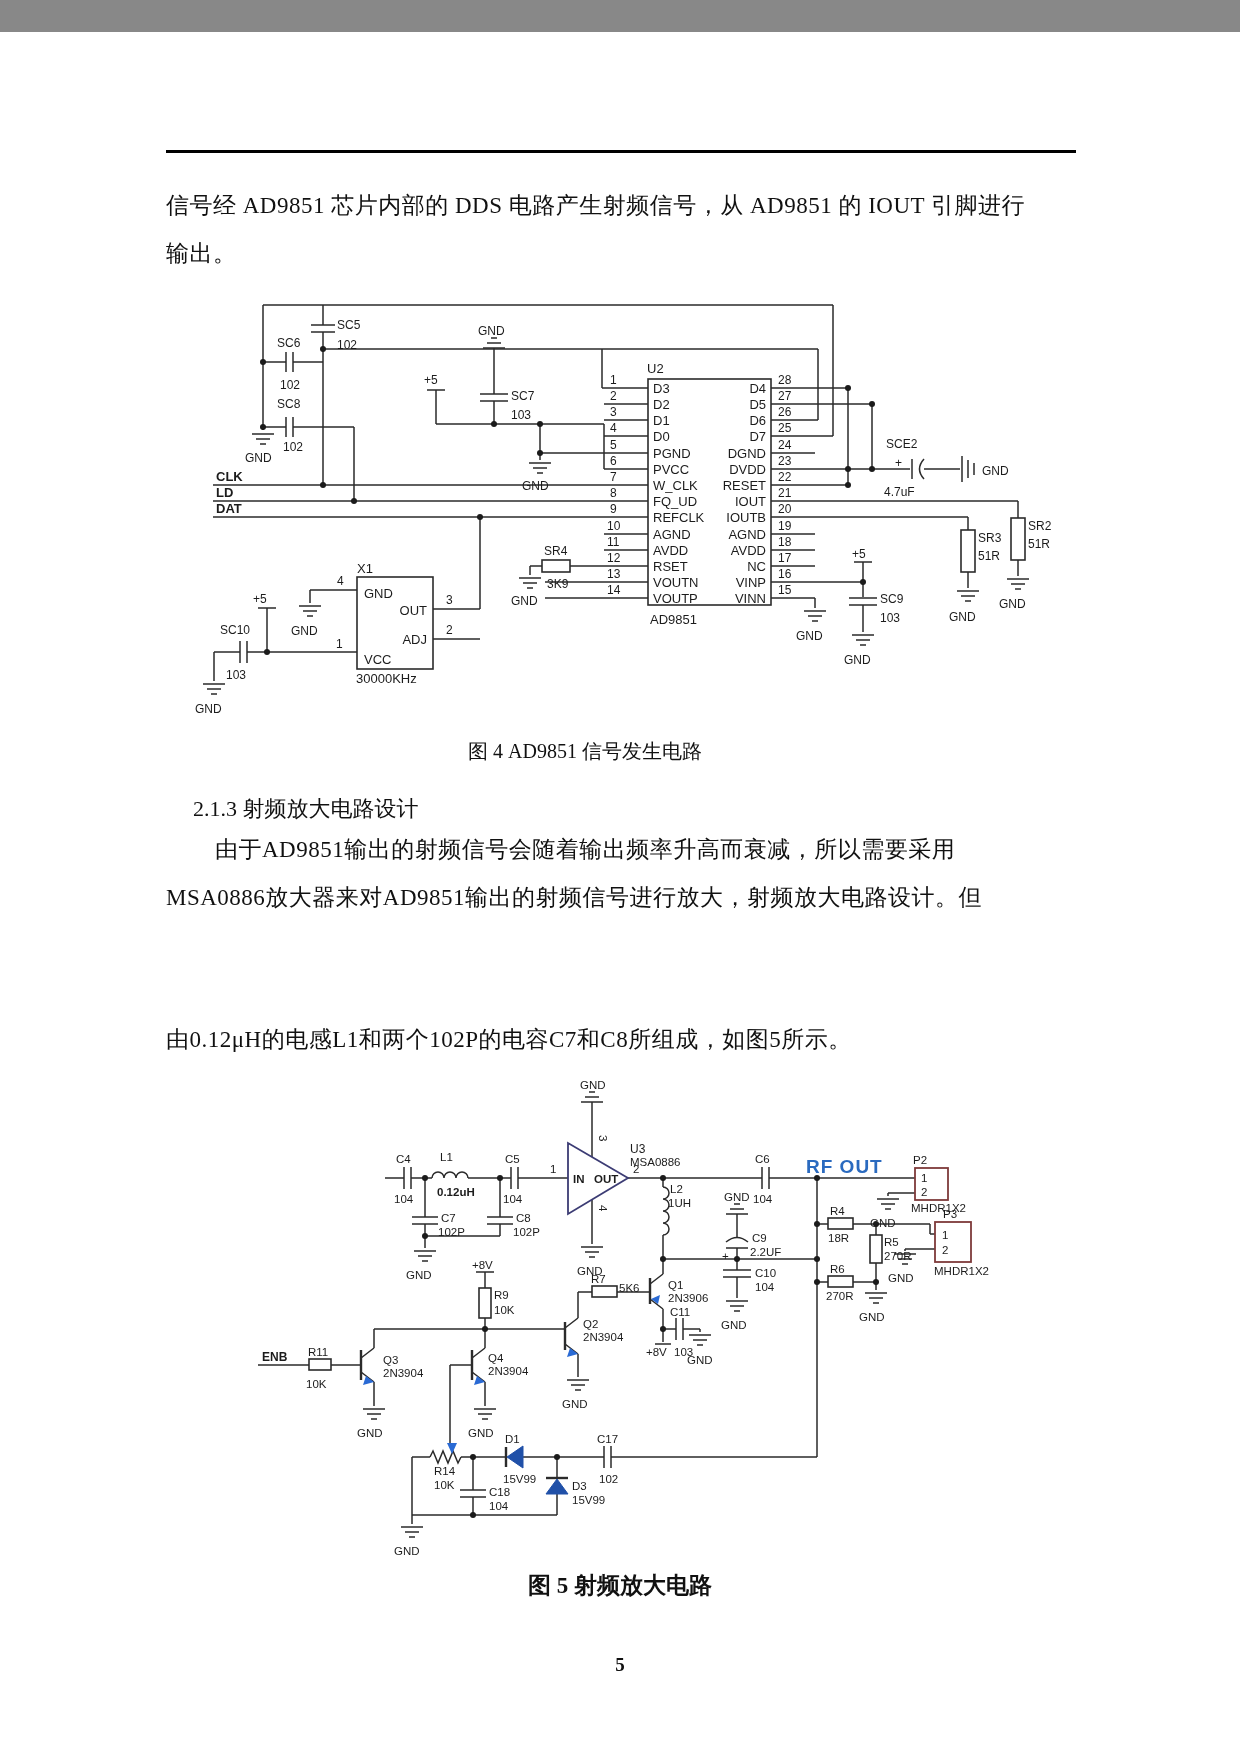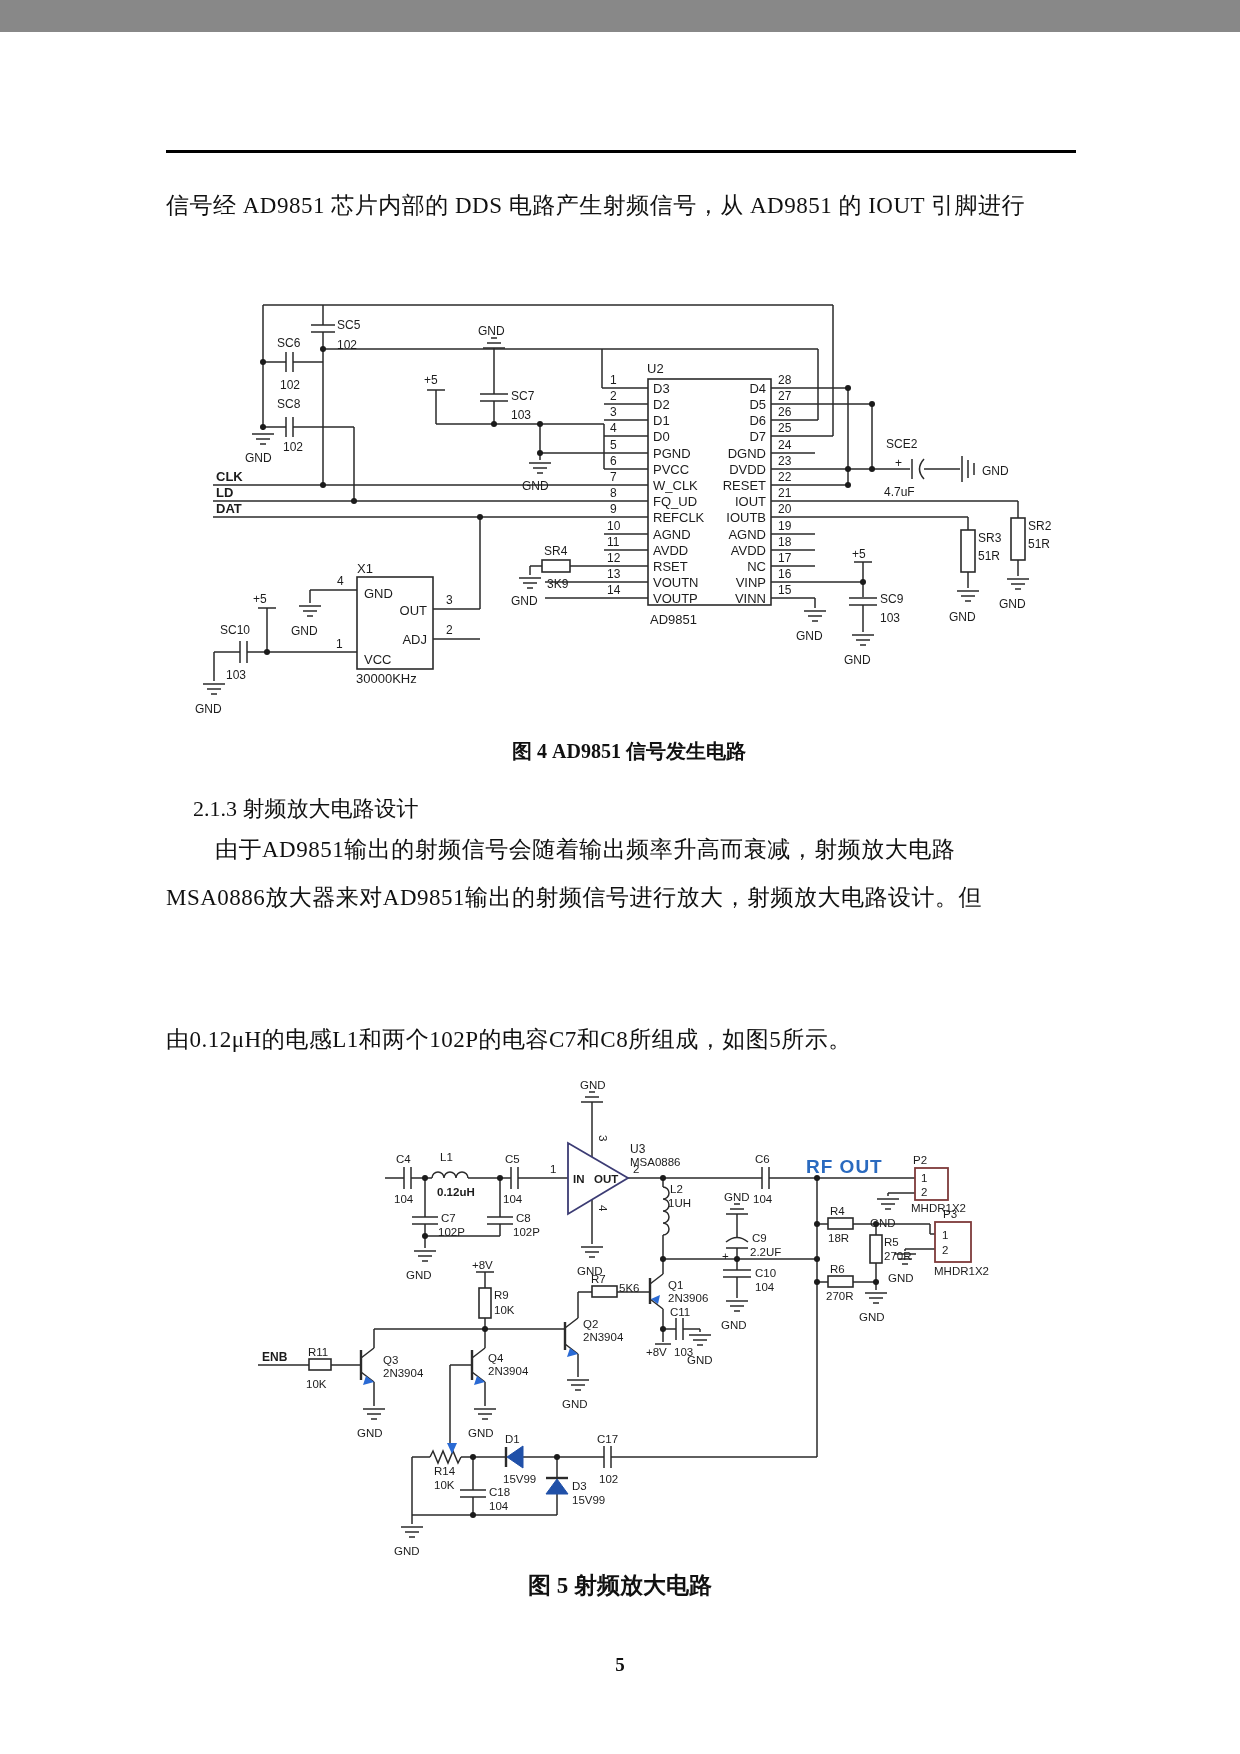--- a/index.html
+++ b/index.html
@@ -1,20 +1,20 @@
 <!DOCTYPE html>
 <html><head>
 <meta charset="utf-8">
 <style>
   html,body{margin:0;padding:0;background:#888;}
   .page{position:relative;width:1240px;height:1754px;background:#ffffff;overflow:hidden;
         font-family:"Liberation Serif","DejaVu Serif",serif;color:#111;margin-top:32px;}
   .rule{position:absolute;left:166px;top:118px;width:910px;height:3px;background:#000;}
   .bl{position:absolute;left:166px;width:915px;font-size:23px;letter-spacing:0.5px;white-space:nowrap;}
-  .caption{position:absolute;left:0;width:1170px;text-align:center;font-size:20px;font-weight:bold;padding-left:44px;}
+  .caption{position:absolute;left:0;width:1170px;text-align:center;font-size:20px;font-weight:normal;}
   .caption5{position:absolute;left:0;width:1240px;text-align:center;font-size:23px;font-weight:bold;}
   .heading{position:absolute;left:193px;font-size:22px;text-align:center;}
   .pagenum{position:absolute;left:0;top:1622px;width:1240px;text-align:center;font-size:19px;font-weight:bold;}
   svg.schem{position:absolute;left:0;top:0;}
   svg text{font-family:"Liberation Sans","DejaVu Sans",sans-serif;fill:#1c1c1c;}
   .w{stroke:#2b2b2b;stroke-width:1.5;fill:none;}
   .bar{stroke:#2b2b2b;stroke-width:2.4;fill:none;}
   .box{fill:#ffffff;stroke:#2b2b2b;stroke-width:1.6;}
   .dot{fill:#1b1b1b;}
   .t11{font-size:11.5px;}
@@ -27,20 +27,21 @@
   .rfout{font-size:19px;font-weight:bold;fill:#2a6abf;letter-spacing:1px;}
   .bold{font-weight:bold;}
 </style>
 </head>
 <body>
 
 <div class="page">
   <div class="rule"></div>
 
   <div class="bl" style="top:158px">信号经 AD9851 芯片内部的 DDS 电路产生射频信号，从 AD9851 的 IOUT 引脚进行</div>
+  <div class="bl" style="top:206px">输出。</div>
 
   <svg class="schem" width="1240" height="1754" viewBox="0 0 1240 1754">
     <defs>
       <g id="gs">
           <path d="M-11,0 H11 M-7,5 H7 M-3,10 H3"></path>
         </g>
       <g id="gsu">
           <path d="M-3,0 H3 M-7,5 H7 M-11,10 H11"></path>
         </g>
     </defs>
@@ -264,21 +265,21 @@
       <text class="t12" x="844" y="632">GND</text>
     </g>
     <g>
       <use href="#gs" x="815" y="579" class="w"></use>
       <text class="t12" x="796" y="608">GND</text>
     </g>
   </svg>
 
   <div class="caption" style="top:706px">图 4 AD9851 信号发生电路</div>
   <div class="heading" style="top:762px">2.1.3 射频放大电路设计</div>
-  <div class="bl" style="top:802px;left:215px">由于AD9851输出的射频信号会随着输出频率升高而衰减，射频放大电路</div>
+  <div class="bl" style="top:802px;left:215px">由于AD9851输出的射频信号会随着输出频率升高而衰减，所以需要采用</div>
   <div class="bl" style="top:850px">MSA0886放大器来对AD9851输出的射频信号进行放大，射频放大电路设计。但</div>
   <div class="bl" style="top:992px">由0.12μH的电感L1和两个102P的电容C7和C8所组成，如图5所示。</div>
 
   <svg class="schem" width="1240" height="1754" viewBox="0 0 1240 1754">
     <g>
       <path class="w" d="M385,1146 H404 M411,1146 H432 M468,1146 H511 M518,1146 H568
         M425,1146 V1185 M425,1192 V1216 M425,1204 H500 M500,1146 V1185 M500,1192 V1204
         M628,1146 H762 M769,1146 H915
         M592,1070 V1128 M592,1164 V1212
         M663,1146 V1155 M663,1203 V1227 M663,1227 H817

